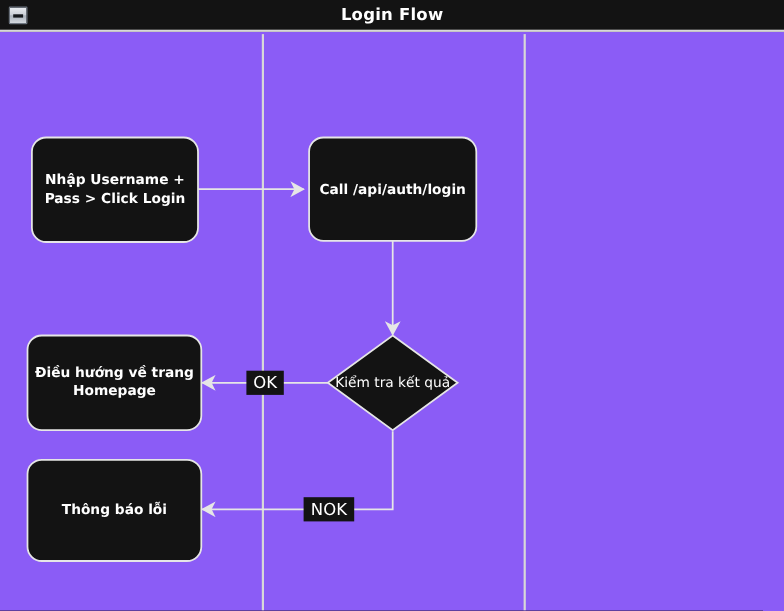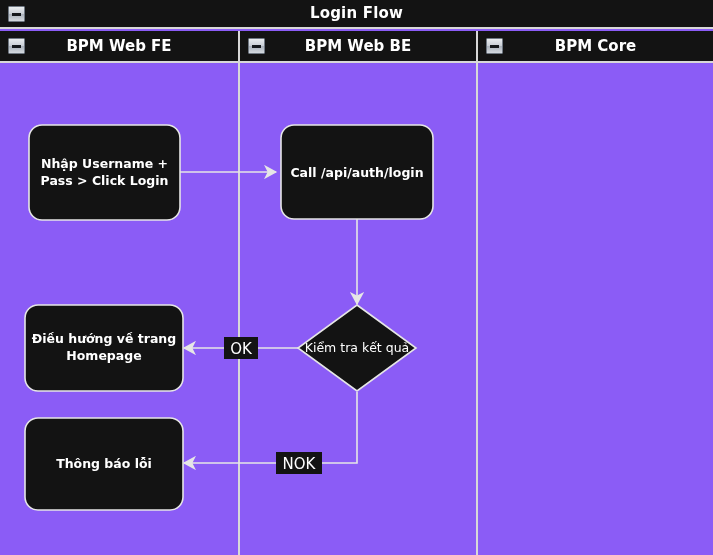--- a/index.html
+++ b/index.html
@@ -78,37 +78,20 @@
 </head>
 <body>
 
 <div id="root">
 
   <div class="titlebar">
     <div class="minus-icon" style="left:8px;top:6px;"></div>
     <div class="title">Login Flow</div>
   </div>
 
-  <div class="laneheaders">
-
-    <div class="lane-head" style="left:0px;width:238px;">
-      <div class="minus-icon"></div>
-      <div class="lane-title">BPM Web FE</div>
-    </div>
-
-    <div class="lane-head" style="left:240px;width:236px;">
-      <div class="minus-icon"></div>
-      <div class="lane-title">BPM Web BE</div>
-    </div>
-
-    <div class="lane-head" style="left:478px;width:235px;">
-      <div class="minus-icon"></div>
-      <div class="lane-title">BPM Core</div>
-    </div>
-  </div>
 
   <div class="lane-divider" style="left:238px;"></div>
   <div class="lane-divider" style="left:476px;"></div>
 
   <svg class="flow" viewBox="0 0 713 492">
     <defs>
       <marker id="arrow" viewBox="0 0 12 12" refX="10" refY="6" markerWidth="9" markerHeight="9" orient="auto-start-reverse">
         <path d="M 0 0 L 11 6 L 0 12 L 3 6 z" fill="#e6e6e6"></path>
       </marker>
     </defs>

